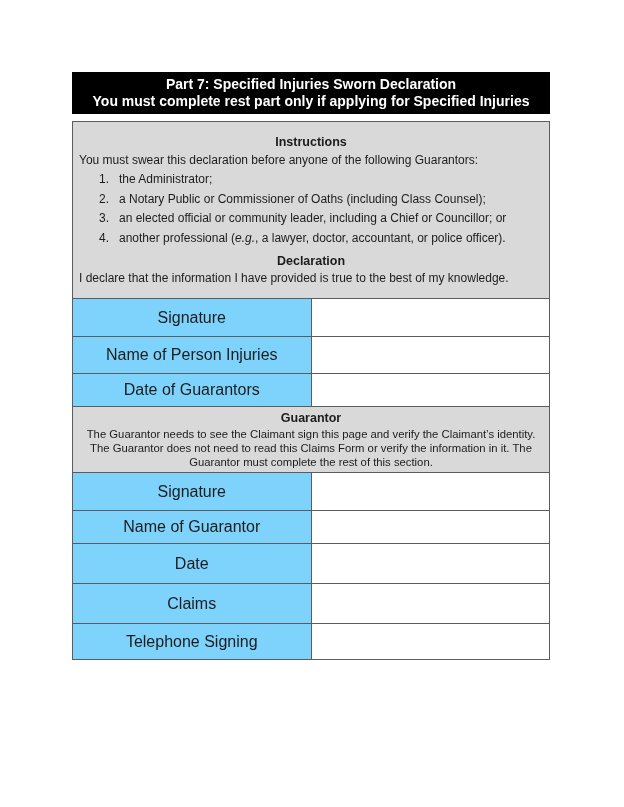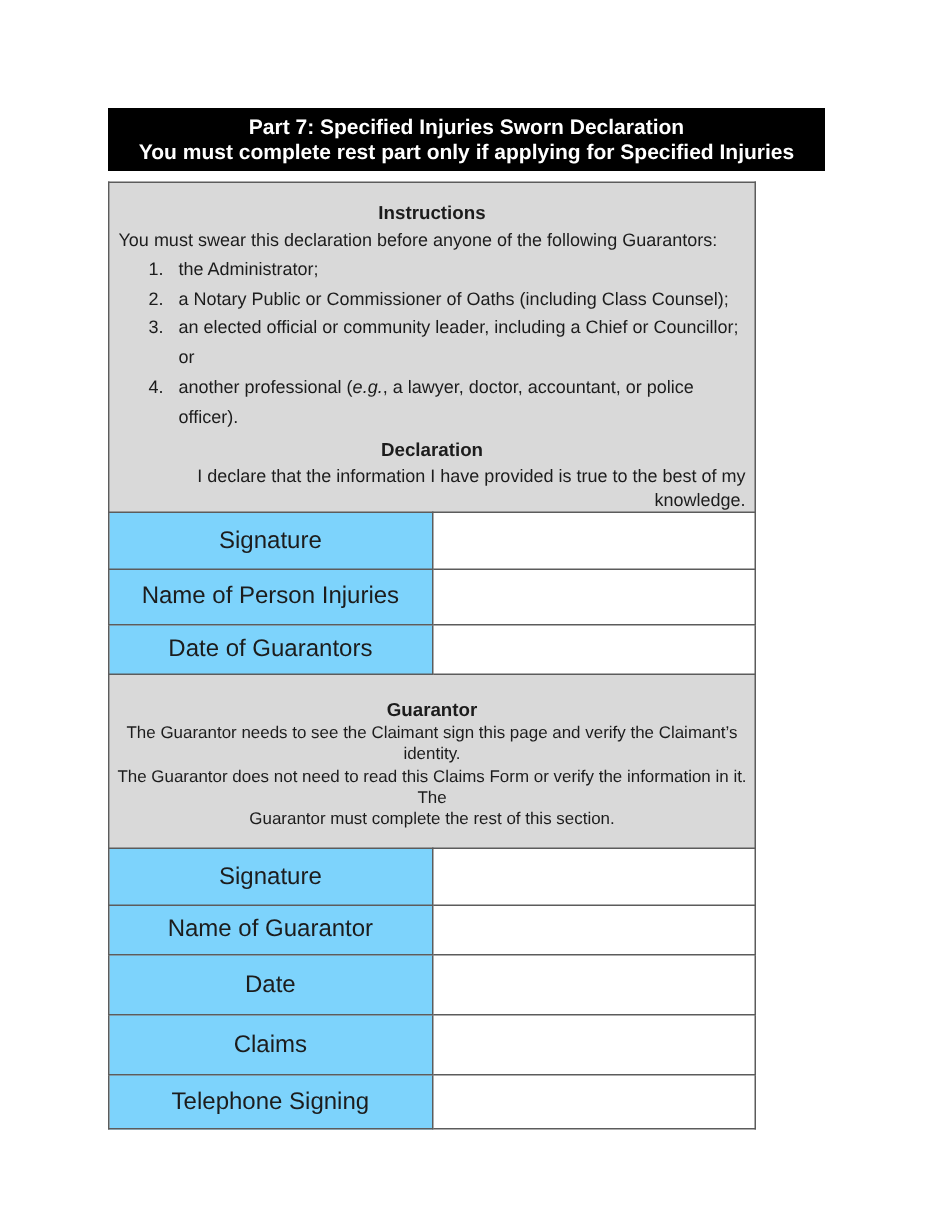--- a/index.html
+++ b/index.html
@@ -28,21 +28,21 @@
     font-weight: bold;
     font-size: 14px;
     line-height: 16.5px;
     text-align: center;
     padding: 4px 2px 5px 2px;
     margin-bottom: 7px;
   }
   
   table.form {
     border-collapse: collapse;
-    width: 432px;
+    width: 478px;
     table-layout: fixed;
   }
   table.form td {
     border: 1px solid #5c5c5c;
     padding: 0;
   }
   .shade { background: #d9d9d9; }
   .label-cell {
     width: 94px;
     background: #7dd3fc;
@@ -95,29 +95,29 @@
   }
   .dec-title {
     font-weight: bold;
     font-size: 12.5px;
     text-align: center;
     line-height: 16px;
     margin: 4px 0 0 0;
   }
   .dec-text {
     font-size: 12px;
-    text-align: right;
+    text-align: left;
     line-height: 16px;
     margin: 1px 0 0 0;
   }
   
   .guarantor-cell {
     height: 65px;
     vertical-align: top;
-    padding: 12px 4px !important;
+    padding: 0 4px !important;
   }
   .gua-title {
     font-weight: bold;
     font-size: 12.5px;
     text-align: center;
     line-height: 15px;
     margin: 4px 0 1px 0;
   }
   .gua-note {
     font-size: 11.3px;

